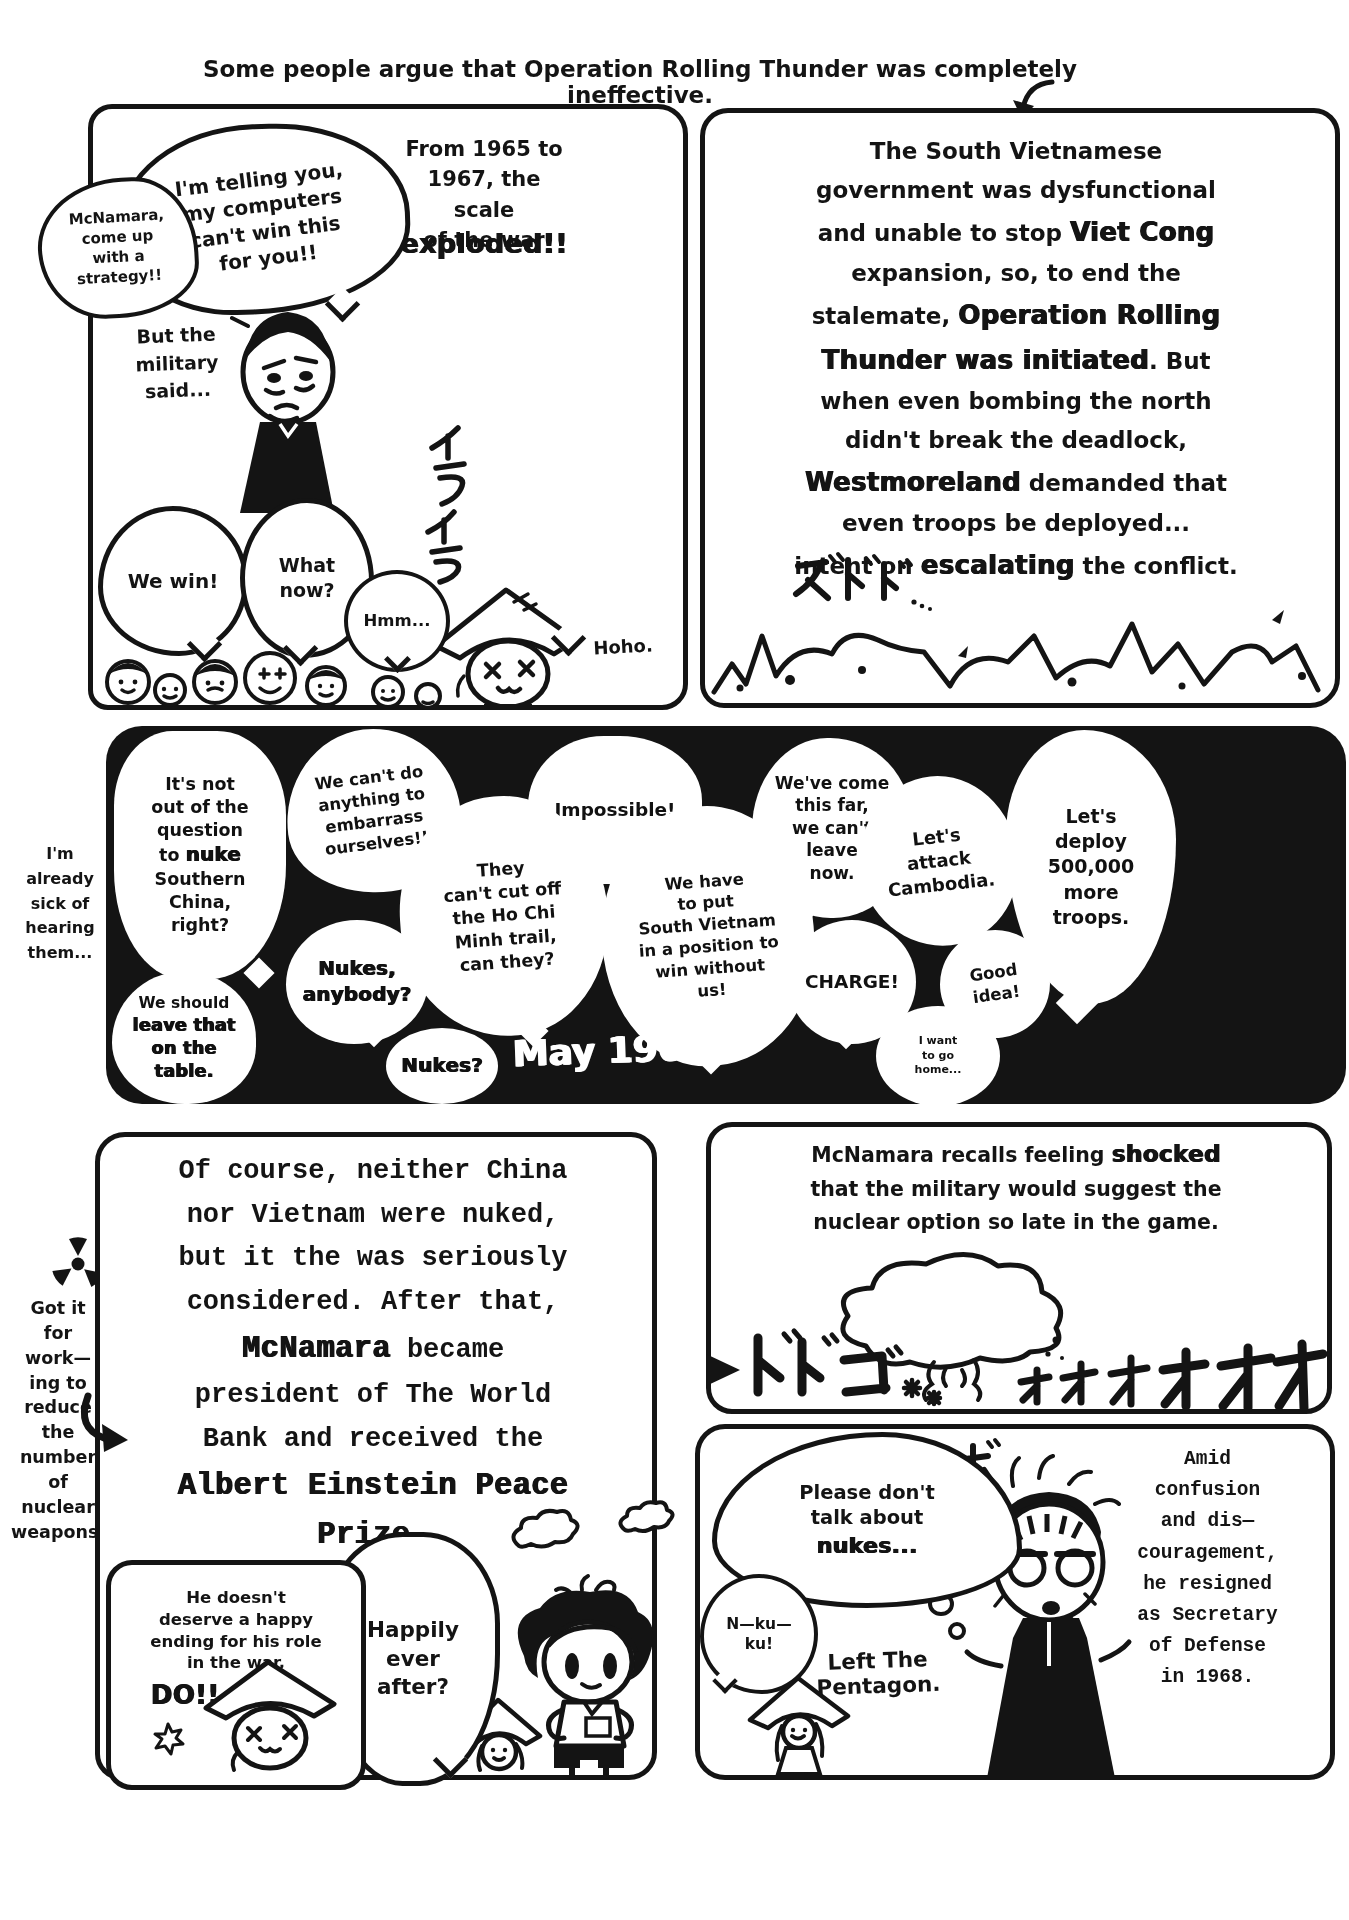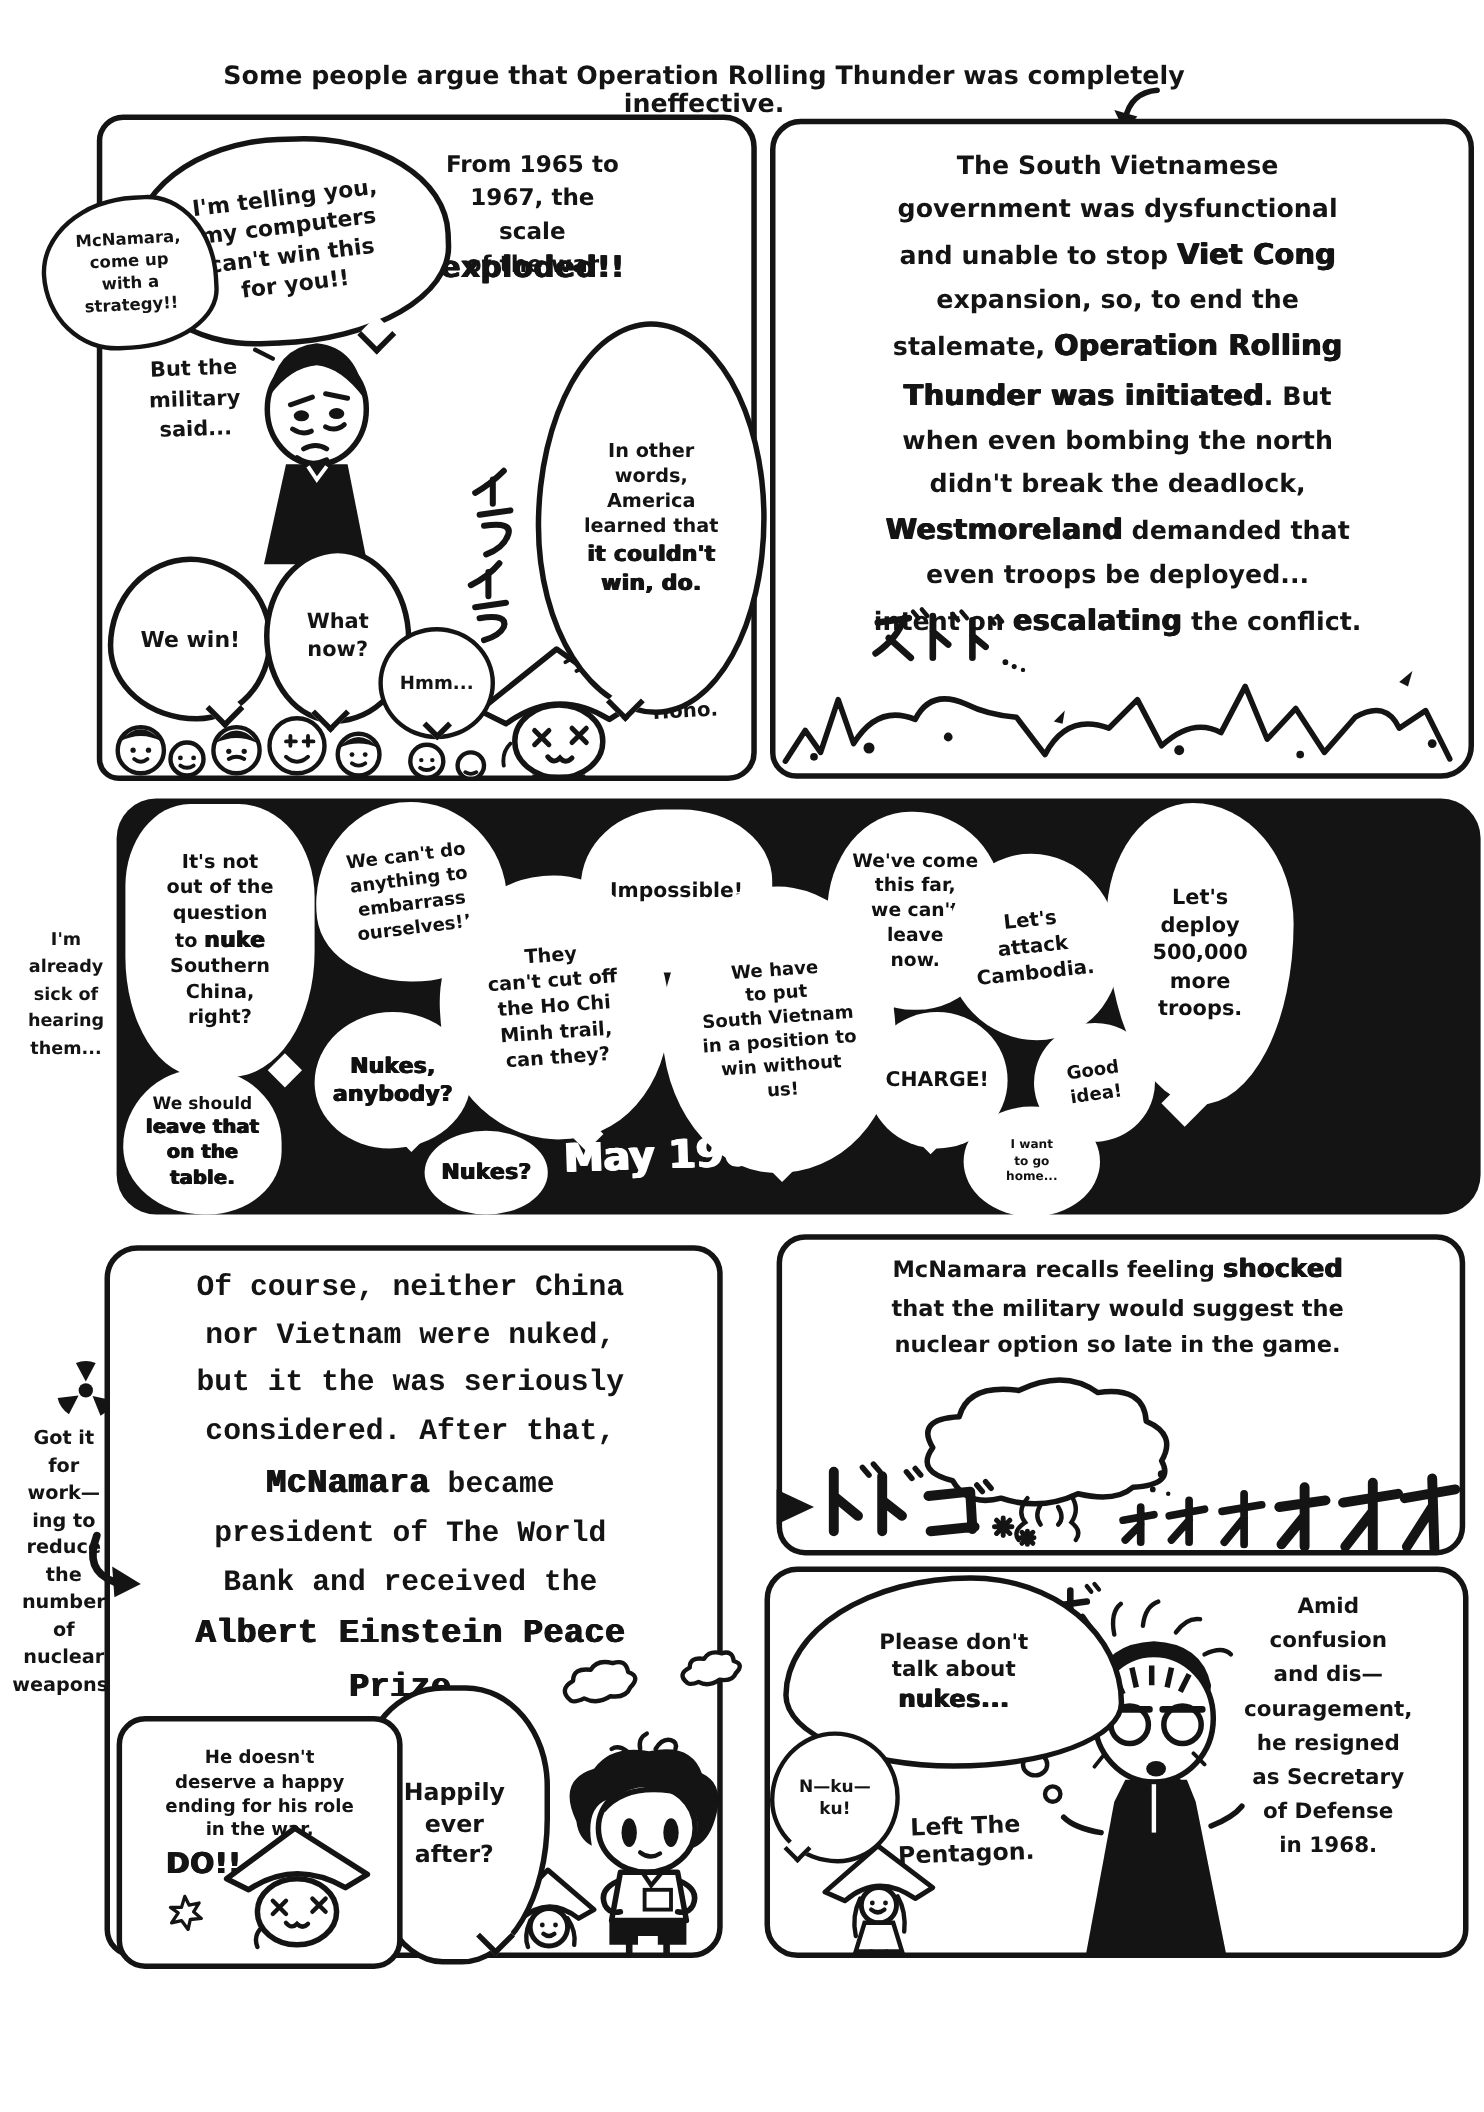--- a/index.html
+++ b/index.html
@@ -81,29 +81,20 @@
 
   <svg class="abs" style="left:420px;top:424px;" width="70" height="155" viewBox="0 0 70 155" aria-label="イライラ">
     <g stroke="#141414" stroke-width="5.5" fill="none" stroke-linecap="round">
       <path d="M38 4 Q26 16 12 24 M28 12 L28 34"></path>
       <path d="M16 44 L44 40 M20 54 Q46 50 42 62 Q38 74 22 80"></path>
       <path d="M34 88 Q24 100 8 108 M24 96 L24 118"></path>
       <path d="M12 128 L40 124 M16 138 Q42 134 38 146 Q34 154 20 158"></path>
     </g>
   </svg>
 
-  <div class="bubble" style="left:487px;top:292px;width:200px;height:348px;z-index:3;
-              border-radius:50% 50% 48% 52% / 52% 50% 50% 48%;font-size:17.5px;">
-    <div class="bt"><span>In other
-words,
-America
-learned that
-</span><span class="hb">it couldn't
-win, do.</span></div>
-  </div>
   <div class="tail" style="left:556px;top:626px;"></div>
 
   <div class="bubble" style="left:98px;top:506px;width:140px;height:140px;z-index:4;
               border-radius:50% 50% 46% 54% / 54% 50% 50% 46%;font-size:20px;">
     <div class="bt">We win!</div>
   </div>
   <div class="tail" style="left:192px;top:632px;"></div>
 
   <div class="bubble" style="left:240px;top:498px;width:124px;height:150px;z-index:4;
               border-radius:50% 50% 52% 48% / 50% 52% 48% 50%;font-size:19px;">
@@ -534,21 +525,21 @@
       <path d="M68 144 l-8 10 M150 142 l10 10 M136 166 l8 8"></path>
     </g>
     <path d="M88 166 L144 166 L152 186 L180 326 L52 326 L78 186 Z" fill="#141414"></path>
     <path d="M114 170 v44" stroke="#fff" stroke-width="4"></path>
     <g stroke="#141414" stroke-width="5" fill="none" stroke-linecap="round">
       <path d="M66 214 q-24 -4 -34 -14"></path>
       <path d="M166 208 q20 -8 28 -18"></path>
     </g>
   </svg>
 
-  <div class="abs txt" style="left:1085px;top:1444px;width:245px;font-size:19.5px;line-height:1.6;">Amid
+  <div class="abs txt" style="left:1085px;top:1444px;width:245px;font-size:19.5px;line-height:1.6;font-family:Liberation Mono, monospace;">Amid
 confusion
 and dis—
 couragement,
 he resigned
 as Secretary
 of Defense
 in 1968.</div>
 
   <svg class="abs" style="left:742px;top:1668px;z-index:3;" width="112" height="110" viewBox="0 0 112 110">
     <path d="M8 52 L56 10 L106 48 L90 58 Q56 34 26 60 Z" fill="#fff" stroke="#141414" stroke-width="4.5" stroke-linejoin="round"></path>

